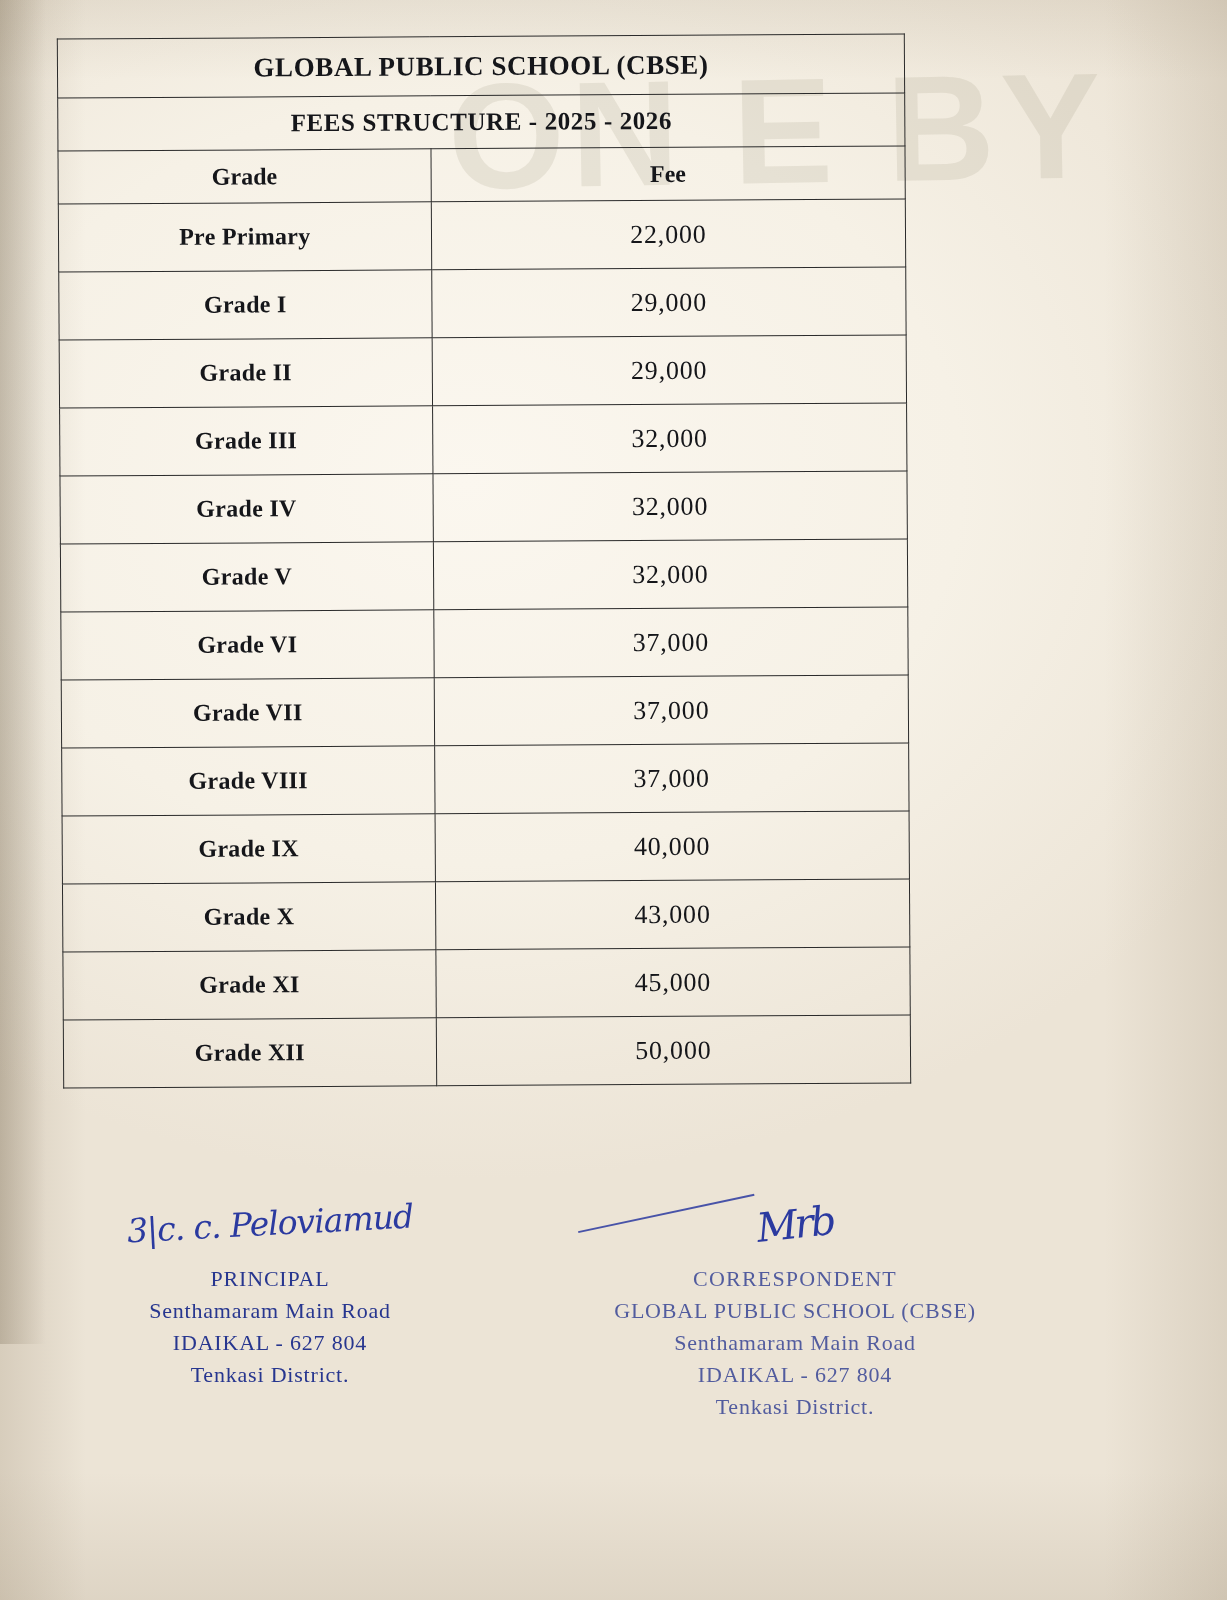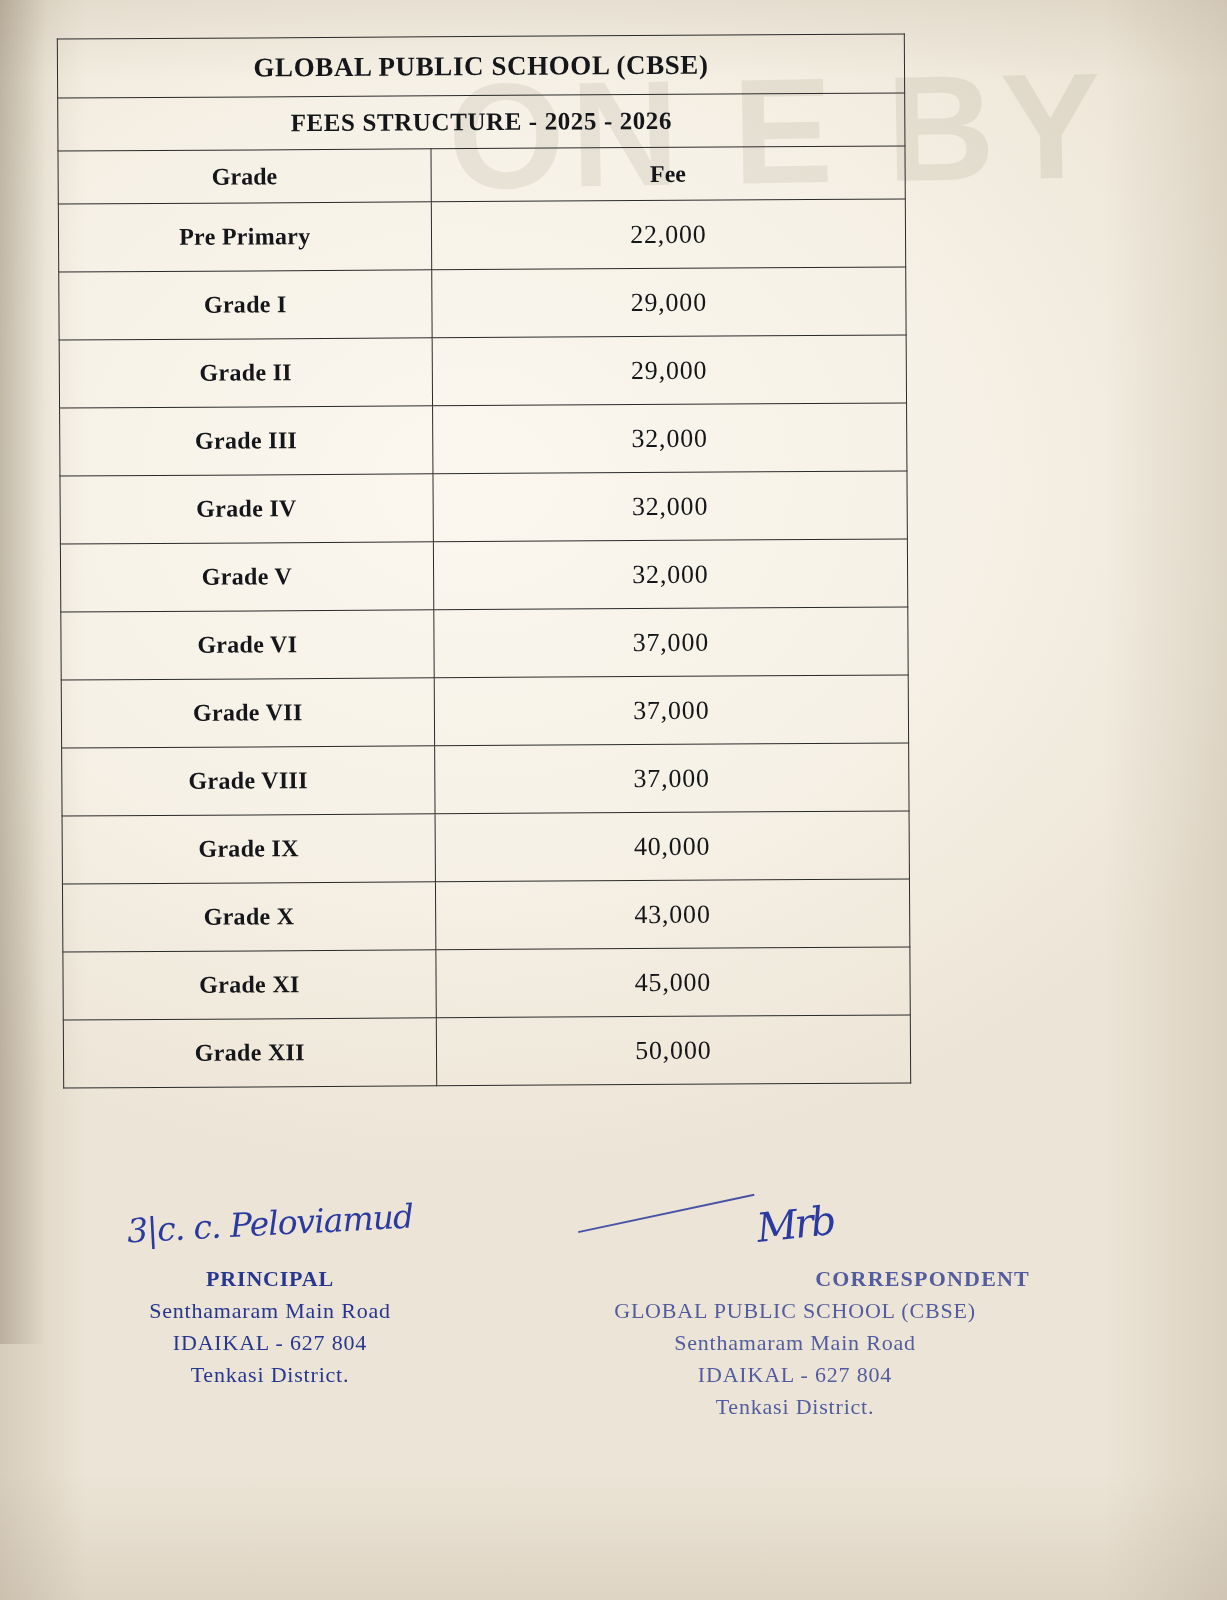--- a/index.html
+++ b/index.html
@@ -140,23 +140,23 @@
   }
   .hand.left { font-size: 33px; letter-spacing: -1px; }
   .hand.right { font-size: 40px; letter-spacing: -3px; transform: rotate(-6deg); }
 
   .sig-line {
     font-size: 22px;
     letter-spacing: 0.8px;
     line-height: 32px;
     white-space: nowrap;
   }
-  .sig-line.bold { font-weight: 700; }
+  .sig-line.bold { font-weight: 400; }
   .sig-right .sig-line { opacity: 0.78; filter: blur(0.35px); }
-  .sig-right .sig-line.l1 { letter-spacing: 1.2px; text-align: right; }
+  .sig-right .sig-line.l1 { letter-spacing: 1.2px; }
 
   
   .scribble {
     position: absolute;
     left: 580px;
     top: 1212px;
     width: 180px;
     height: 36px;
     border-top: 2px solid #2b3aa0;
     transform: rotate(-12deg);

